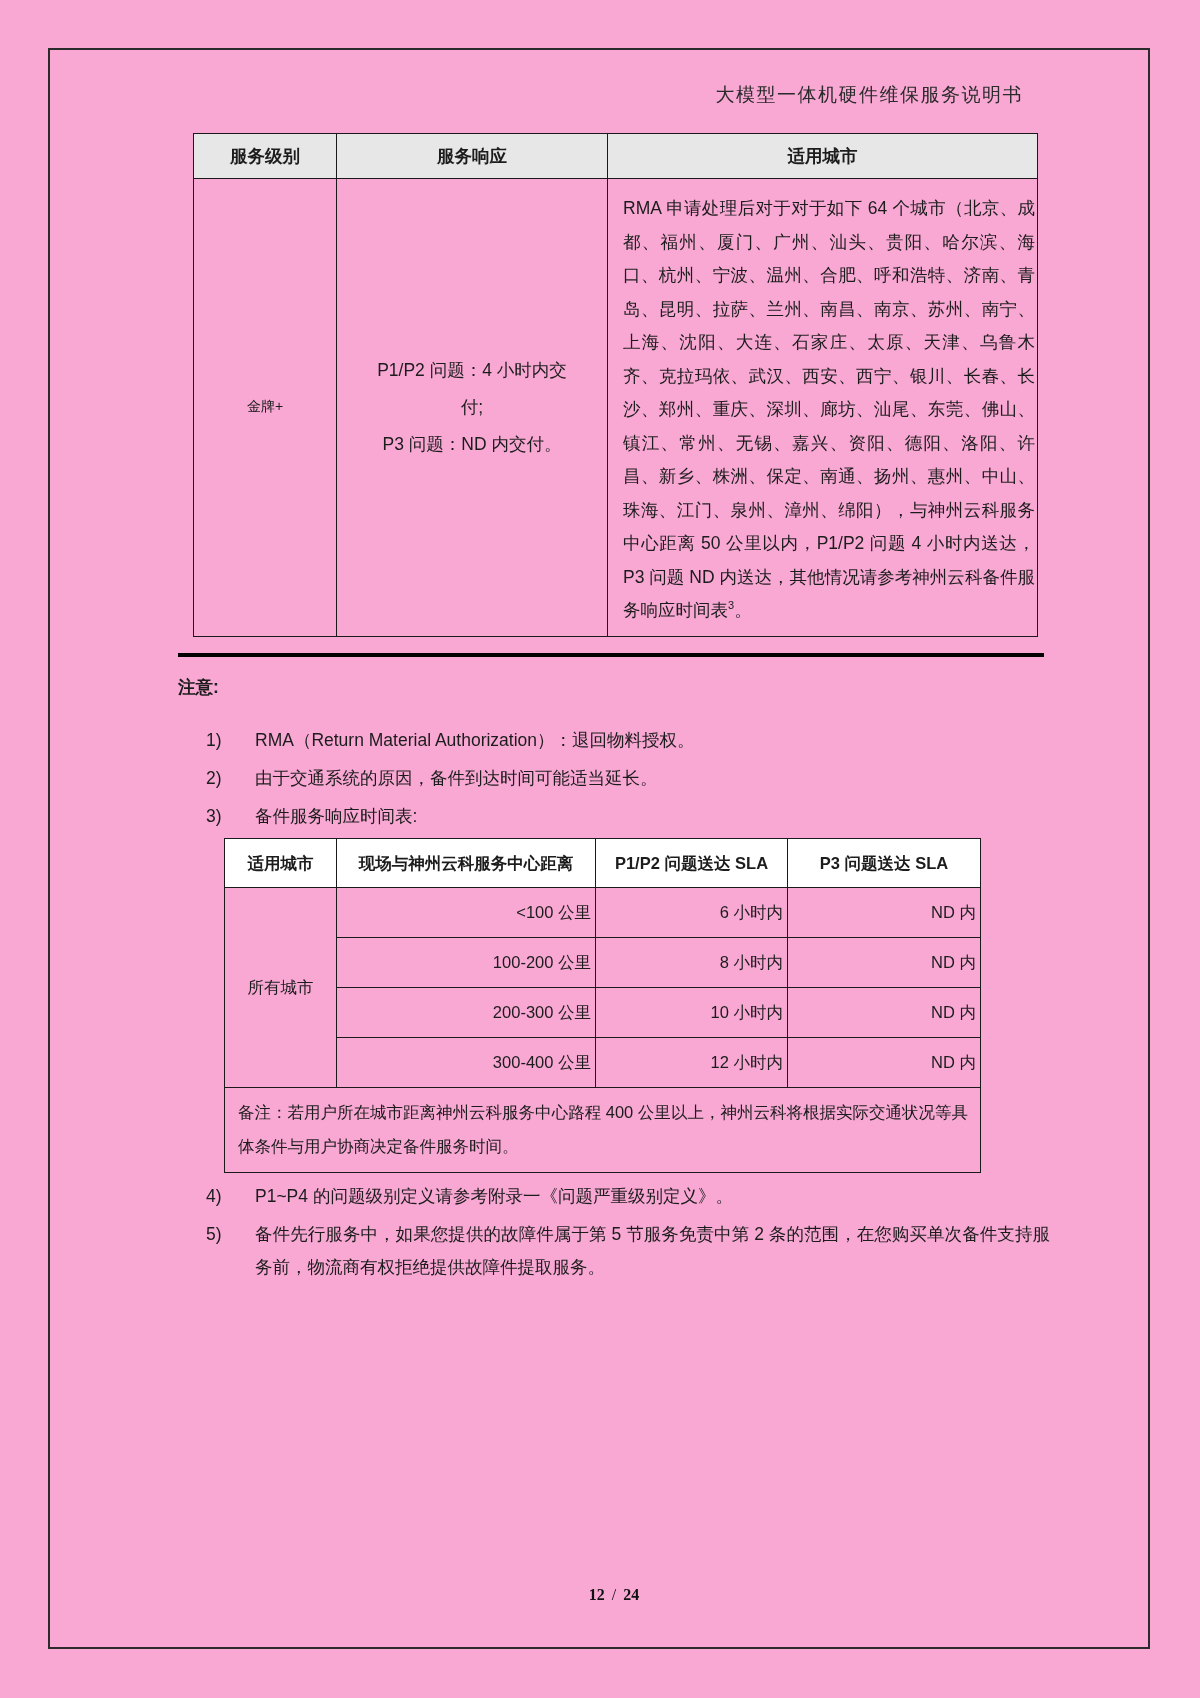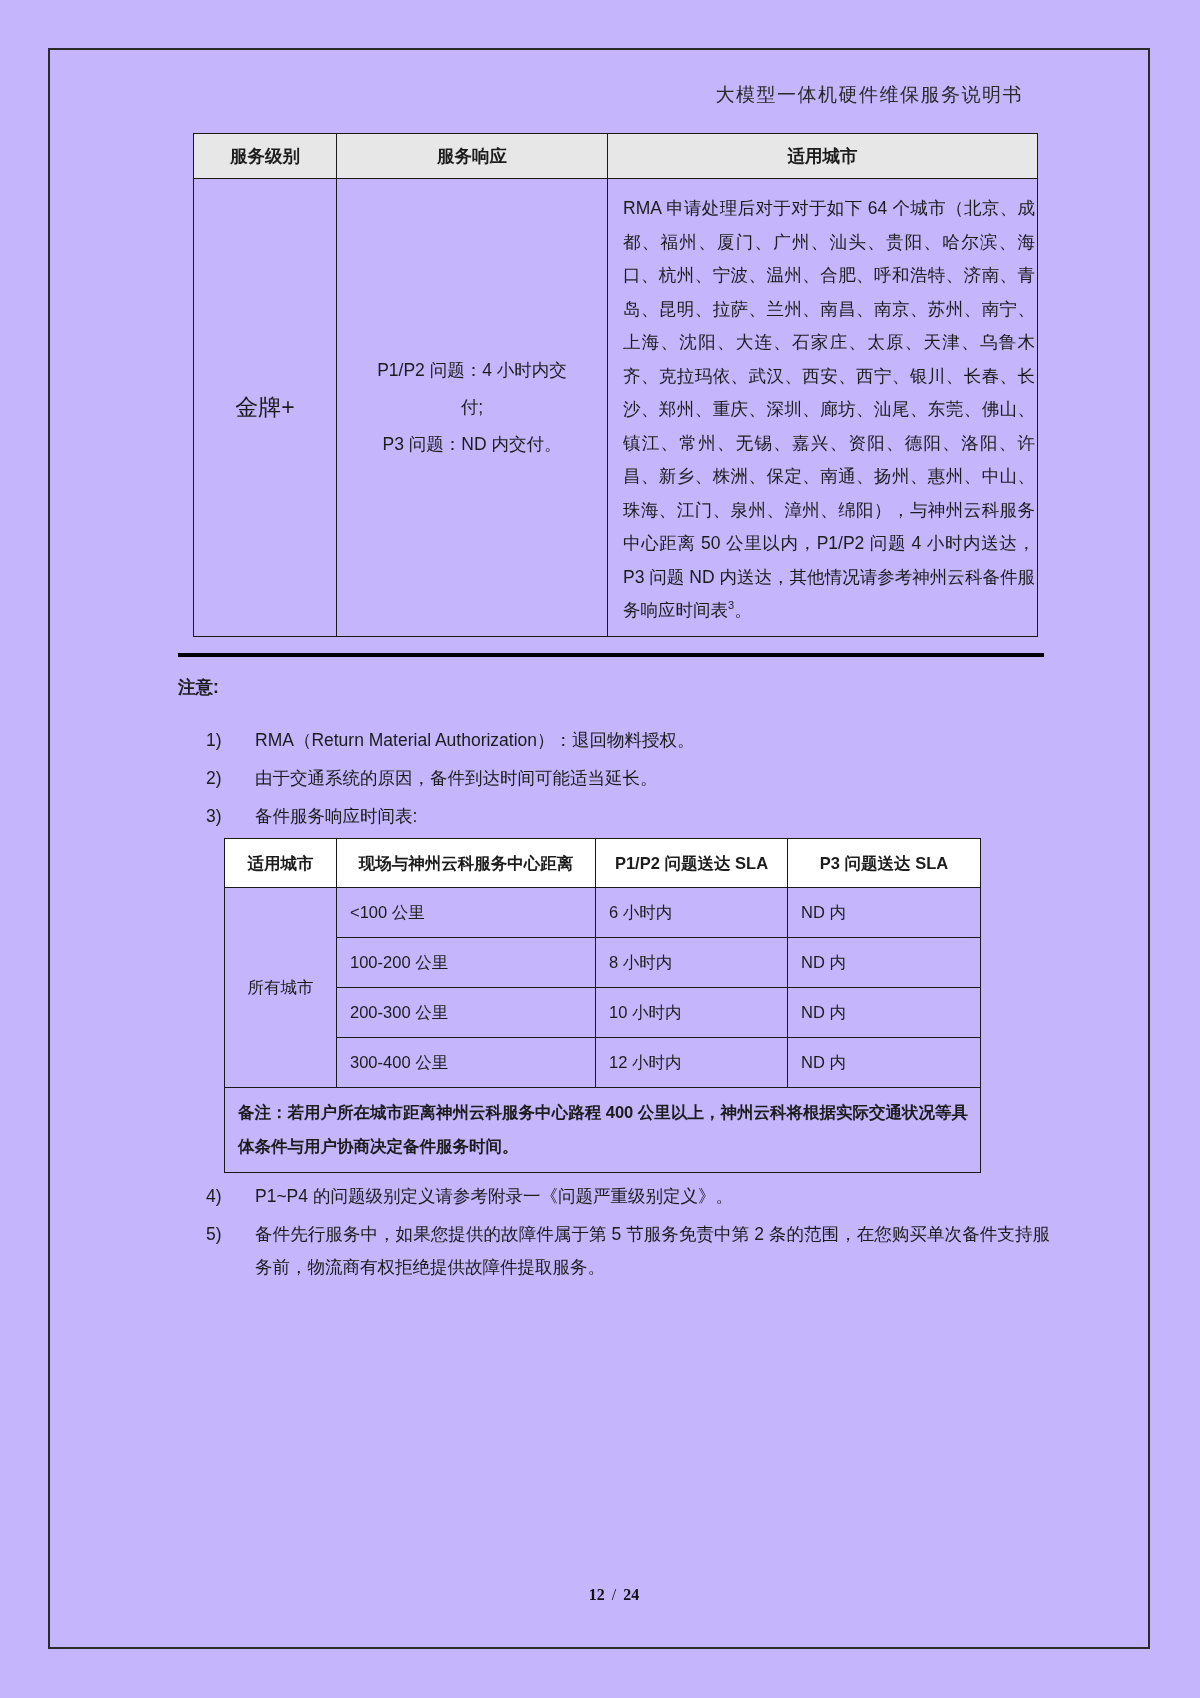--- a/index.html
+++ b/index.html
@@ -1,21 +1,21 @@
 <!DOCTYPE html>
 <html><head>
 <meta charset="utf-8">
 <style>
   * { margin: 0; padding: 0; box-sizing: border-box; }
   html, body { background: #ffffff; }
   .page {
     position: relative;
     width: 1200px;
     height: 1698px;
-    background: #c4b5fd;
+    background: #f9a8d4;
     font-family: "Liberation Sans", sans-serif;
     color: #1c1c1c;
     overflow: hidden;
   }
   .page-border {
     position: absolute;
     left: 48px; top: 48px;
     width: 1102px; height: 1601px;
     border: 2px solid #2b2b2b;
   }
@@ -45,21 +45,21 @@
     font-weight: bold;
     text-align: center;
     vertical-align: middle;
   }
   .col-level  { width: 143px; }
   .col-resp   { width: 271px; }
   .col-cities { width: 430px; }
   .cell-level {
     text-align: center;
     vertical-align: middle;
-    font-size: 23px;
+    font-size: 14px;
   }
   .cell-response {
     text-align: center;
     vertical-align: middle;
     font-size: 17.5px;
     line-height: 37px;
   }
   .cell-response .resp-p { max-width: 200px; margin: 0 auto; }
   .cell-response .resp-p + .resp-p { }
   .cell-cities {
@@ -109,31 +109,30 @@
     background: #ffffff;
   }
   .t2-col1 { width: 112px; }
   .t2-col2 { width: 259px; }
   .t2-col3 { width: 192px; }
   .t2-col4 { width: 193px; }
   .table2 td.data-cell {
     height: 50px;
     padding: 2px 4px 2px 13px;
     vertical-align: middle;
-    text-align: left;
+    text-align: right;
   }
   .table2 td.scope-cell {
     text-align: center;
     vertical-align: middle;
   }
   .table2 td.remark-cell {
     padding: 7px 12px 9px 13px;
     line-height: 34px;
     text-align: justify;
-    font-weight: bold;
   }
 
   
   .closing {
     margin-top: 9px;
     line-height: 35px;
     text-align: justify;
   }
 
   

